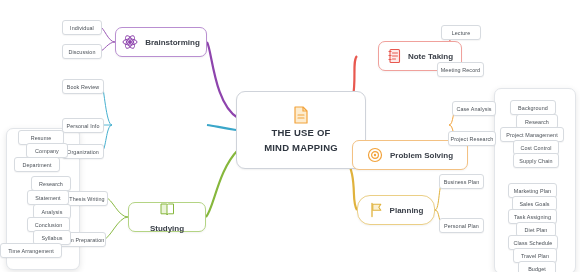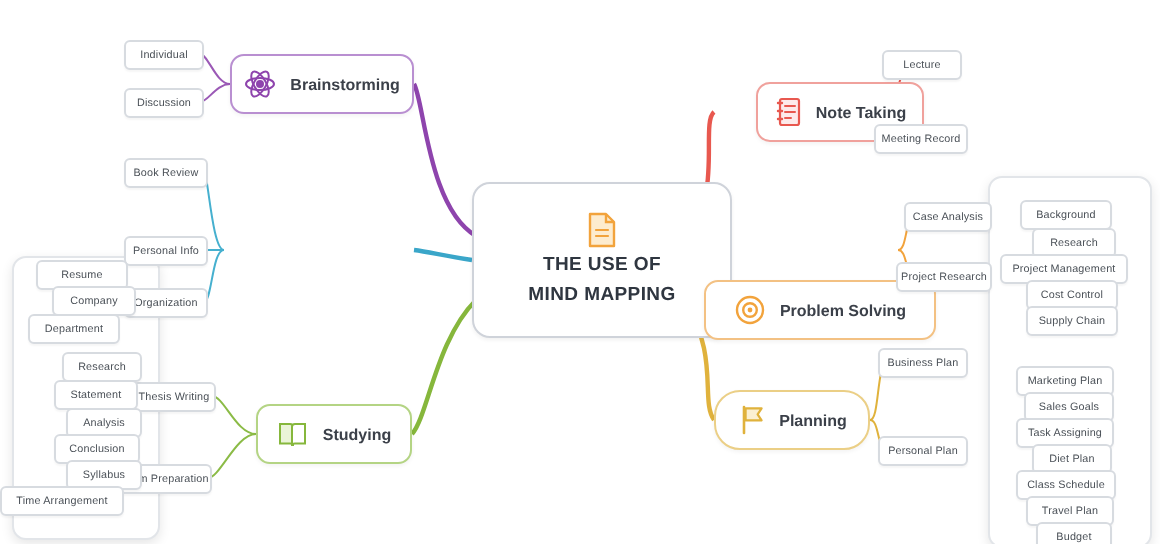--- a/index.html
+++ b/index.html
@@ -113,21 +113,21 @@
   <div class="pill" style="left:62px;top:79px;width:40px;">
     <span>Book Review</span>
   </div>
   <div class="pill" style="left:62px;top:118px;width:40px;">
     <span>Personal Info</span>
   </div>
   <div class="pill" style="left:62px;top:144px;width:40px;">
     <span>Organization</span>
   </div>
 
-  <div class="node main" style="left:128px;top:202px;width:78px;border-color:#b4d484;">
+  <div class="node main" style="left:128px;top:202px;width:78px;border-color:#b4d484;flex-direction:column;">
     <span class="icon">
       <svg width="16" height="15" viewBox="0 0 16 15">
         <path d="M2 2h5c1 0 1.5.6 1.5 1.4V13c0-.8-.5-1.2-1.5-1.2H2z" fill="#eaf4d8" stroke="#86b73c" stroke-width="1"></path>
         <path d="M14.5 2H9.5C8.5 2 8 2.6 8 3.4V13c0-.8.5-1.2 1.5-1.2h5z" fill="#ffffff" stroke="#86b73c" stroke-width="1"></path>
       </svg>
     </span>
     <span class="mlabel">Studying</span>
   </div>
   <div class="pill" style="left:66px;top:191px;width:40px;">
     <span>Thesis Writing</span>

